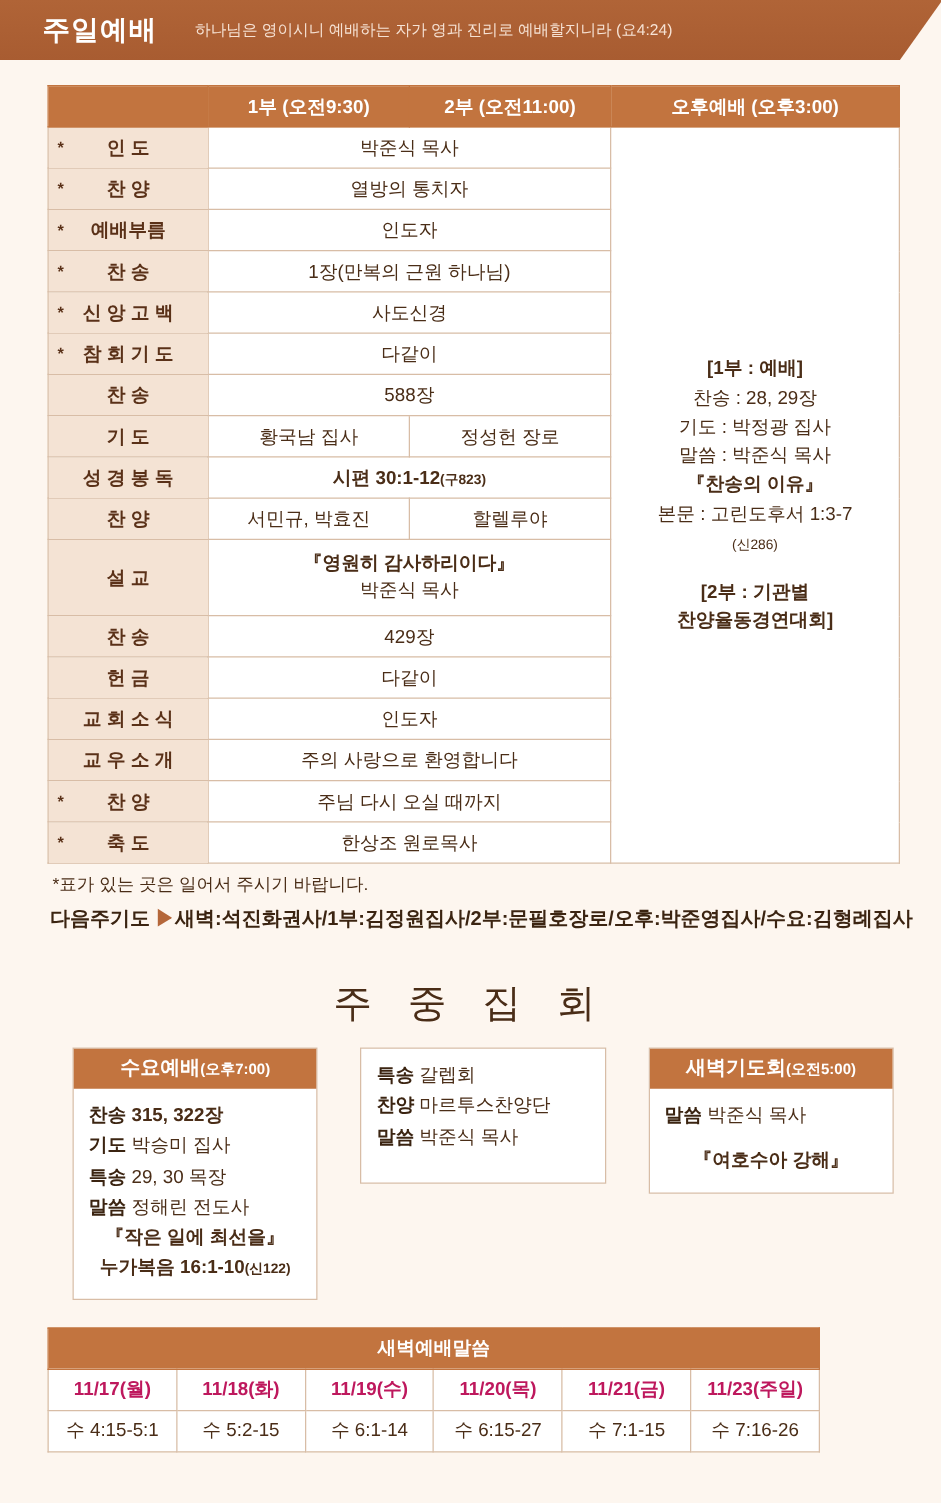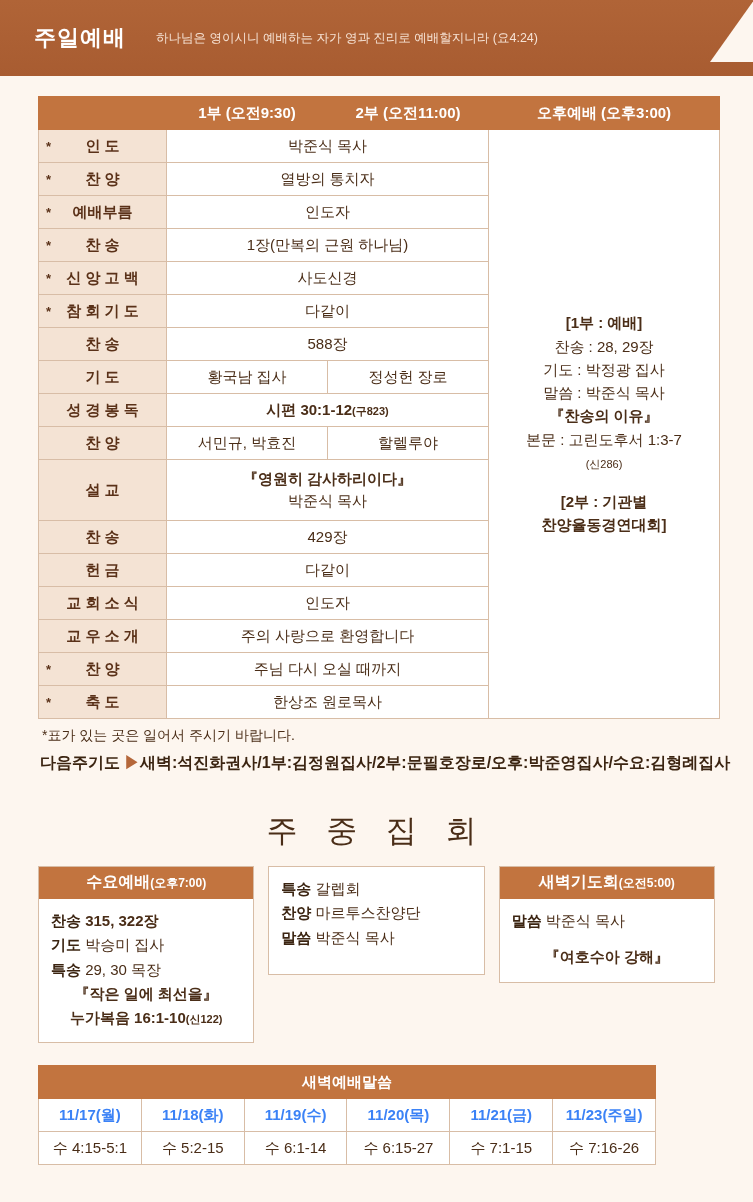--- a/index.html
+++ b/index.html
@@ -12,21 +12,21 @@
     background: #fdf6ef;
     font-family: "Liberation Sans", sans-serif;
     color: #4a2d17;
     overflow: hidden;
     position: relative;
   }
 
   
   .banner {
     position: relative;
-    height: 76px;
+    height: 48px;
     background: #b5673a;
     background: linear-gradient(to bottom, #b06437 0%, #a85c31 100%);
     display: flex;
     align-items: center;
     overflow: hidden;
   }
   .banner::after {
     content: "";
     position: absolute;
     right: -1px;
@@ -154,20 +154,21 @@
     display: flex;
     gap: 14px;
     padding: 14px 38px 0 38px;
     align-items: flex-start;
   }
   .card {
     flex: 1;
     border: 1px solid #d8bda6;
     background: #ffffff;
     box-sizing: border-box;
+    margin-left: 20px;
   }
   .card-head {
     background: #c2743f;
     color: #fff;
     text-align: center;
     font-weight: bold;
     font-size: 16px;
     padding: 5px 0 6px 0;
   }
   .card-head .sub {
@@ -210,21 +211,21 @@
     background: #c2743f !important;
     color: #fff;
     font-weight: bold;
     font-size: 16px;
     border: 1px solid #c2743f !important;
     height: 30px;
   }
   .dawn-date {
     font-weight: bold;
     font-size: 15.5px;
-    color: #3b82f6;
+    color: #be185d;
   }
 </style>
 </head>
 <body>
 
 <div class="banner">
   <div class="banner-title">주일예배</div>
   <div class="banner-verse">하나님은 영이시니 예배하는 자가 영과 진리로 예배할지니라 (요4:24)</div>
 </div>
 
@@ -397,20 +398,21 @@
 <div class="cards">
 
   <div class="card">
     <div class="card-head">
       <span>수요예배</span><span class="sub">(오후7:00)</span>
     </div>
     <div class="card-body">
       <div><span class="k">찬송</span><b> 315, 322장</b></div>
       <div><span class="k">기도</span><span> 박승미 집사</span></div>
       <div><span class="k">특송</span><span> 29, 30 목장</span></div>
+      <div><span class="k">말씀</span><span> 정해린 전도사</span></div>
       <div class="center">『작은 일에 최선을』</div>
       <div class="center"><span>누가복음 16:1-10</span><span class="tiny">(신122)</span></div>
     </div>
   </div>
 
   <div class="card">
     <div class="card-body">
       <div><span class="k">특송</span><span> 갈렙회</span></div>
       <div><span class="k">찬양</span><span> 마르투스찬양단</span></div>
       <div><span class="k">말씀</span><span> 박준식 목사</span></div>

